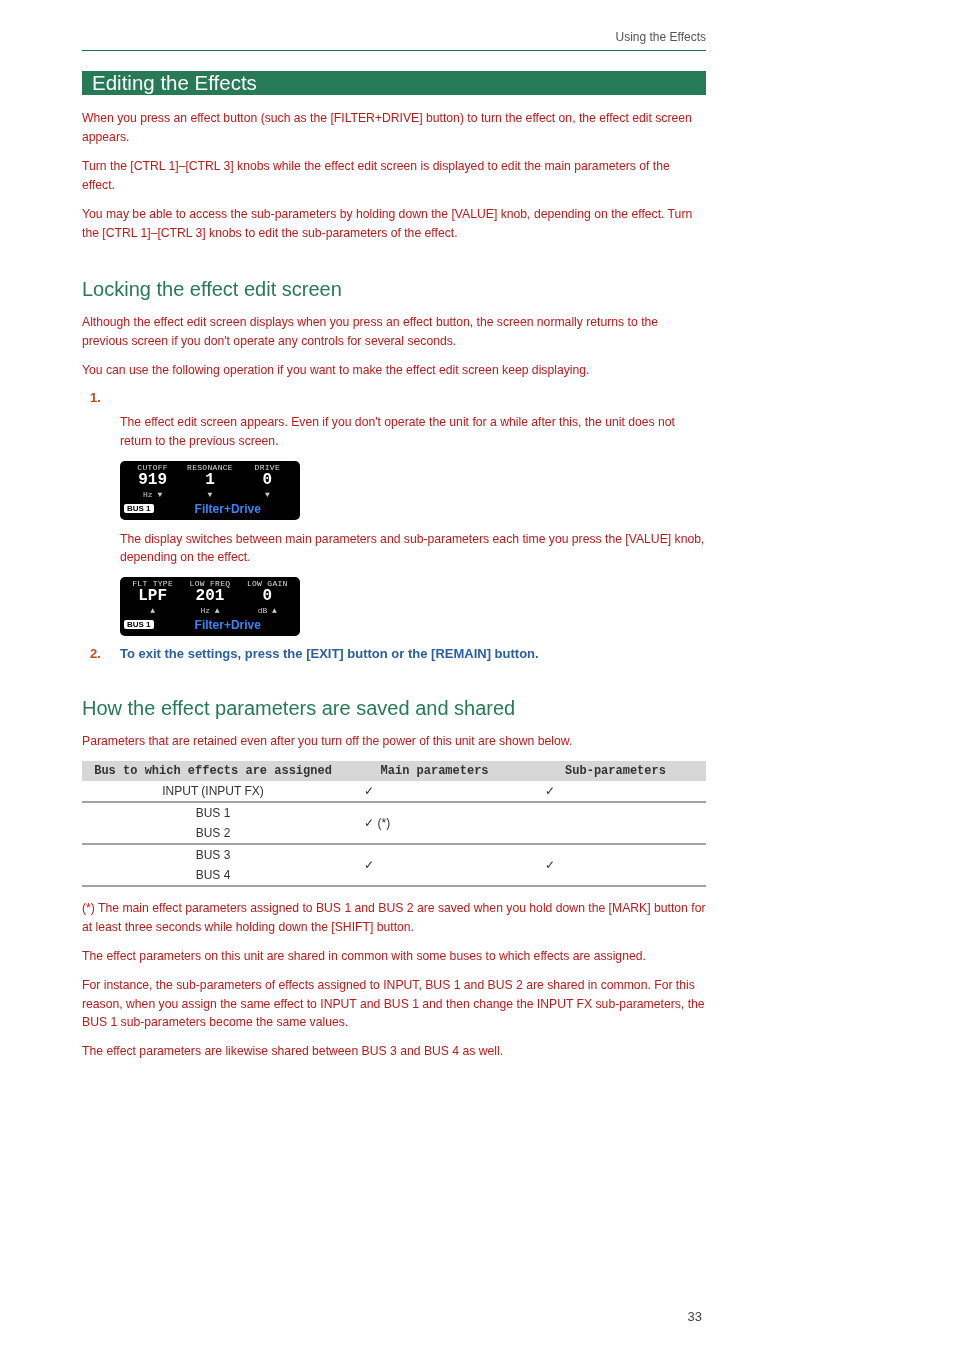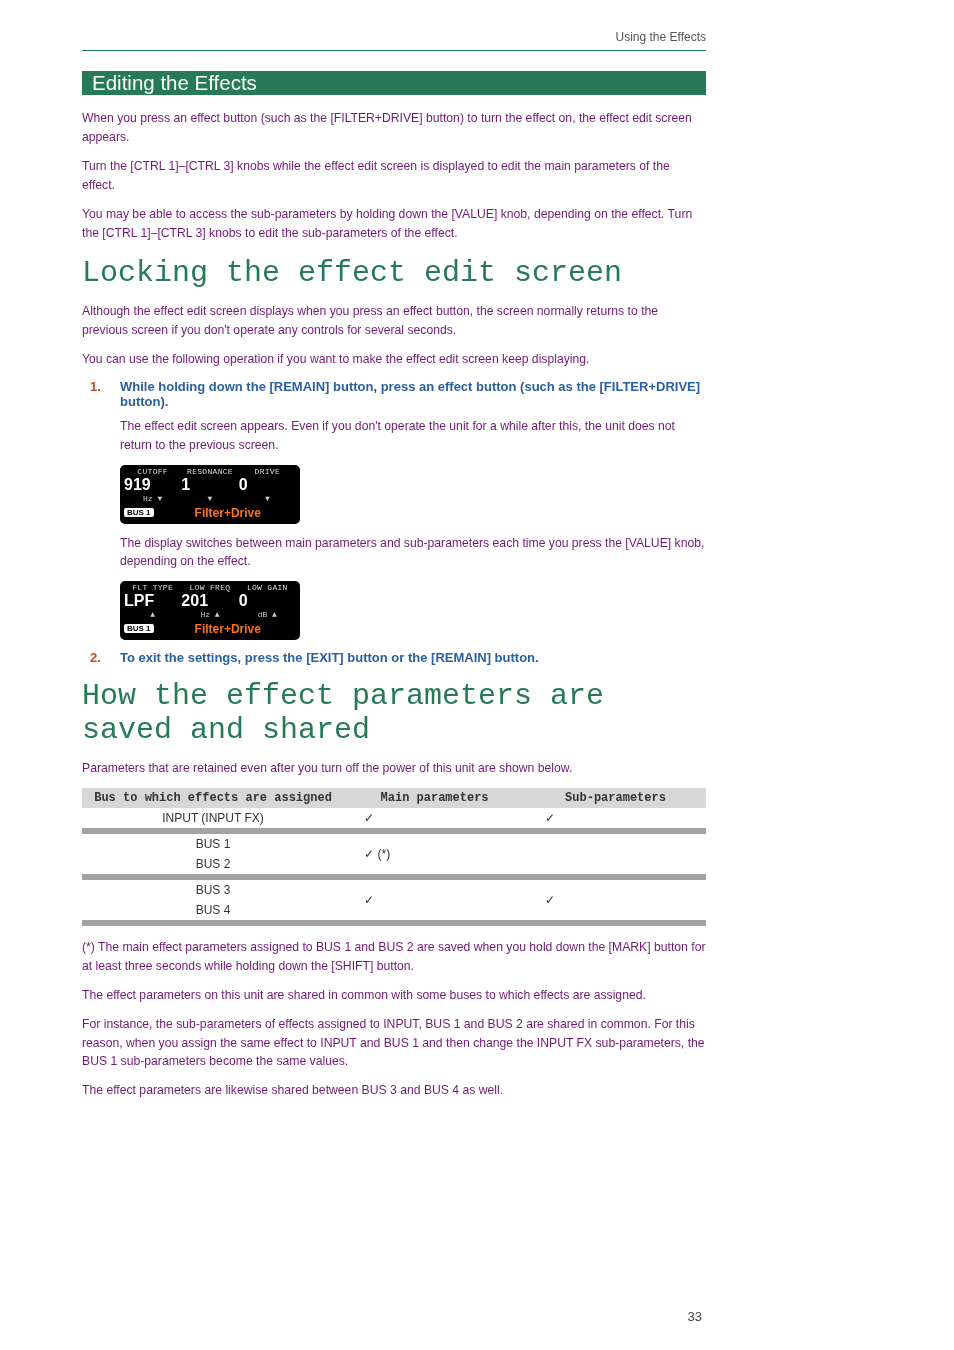--- a/index.html
+++ b/index.html
@@ -1,39 +1,39 @@
 <!DOCTYPE html>
 <html><head>
 <meta charset="utf-8">
 <style>
   * { box-sizing: border-box; margin: 0; padding: 0; }
   html, body { width: 954px; background: #fff; font-family: "Segoe UI", "Helvetica Neue", Arial, sans-serif; color: #333; }
   .page { width: 778px; min-height: 1350px; position: relative; padding: 30px 72px 40px 82px; }
   .running-head { text-align: right; font-size: 12px; color: #555; margin-bottom: 6px; }
   .rule-top { border-top: 1.5px solid #1a7a54; margin-bottom: 20px; }
   .h1-bar { background: #1f7a54; background: #267a56; color: #fff; font-size: 20.5px; font-weight: 400; padding: 0 10px; margin-bottom: 14px; }
-  .body-p { font-size: 12.2px; line-height: 1.55; color: #701a75; margin-bottom: 10px; }
-  .h2 { color: #267a56; font-size: 30px; font-weight: 400; margin-top: 14px; margin-bottom: 12px; font-family: Liberation Mono, monospace; }
+  .body-p { font-size: 12.2px; line-height: 1.55; color: #b91c1c; margin-bottom: 10px; }
+  .h2 { color: #267a56; font-size: 20px; font-weight: 400; margin-top: 36px; margin-bottom: 12px; }
   .step { display: flex; gap: 14px; margin: 8px 0 8px 8px; }
   .step-num { color: #c74a1f; font-weight: 700; font-size: 13px; min-width: 16px; }
   .step-text { color: #2a5fa0; font-weight: 700; font-size: 13px; }
   .indent { margin-left: 38px; margin-top: 8px; }
   .indent .body-p { font-size: 12.2px; }
   .lcd { width: 180px; background: #000; color: #fff; border-radius: 5px; padding: 2px 4px 4px 4px; margin: 6px 0 10px 0; }
   .lcd-row { display: flex; justify-content: space-between; }
   .lcd-label { font-family: "Courier New", monospace; font-size: 8px; letter-spacing: 0.3px; color: #ddd; text-align: center; flex: 1; }
-  .lcd-val { font-family: Liberation Sans, sans-serif; font-weight: 900; font-size: 16px; flex: 1; text-align: left; line-height: 1.1; }
+  .lcd-val { font-family: Liberation Mono, monospace; font-weight: 900; font-size: 16px; flex: 1; text-align: center; line-height: 1.1; }
   .lcd-sub { font-family: "Courier New", monospace; font-size: 8px; color: #ccc; flex: 1; text-align: center; }
   .lcd-bottom { display: flex; align-items: center; gap: 6px; margin-top: 3px; }
   .lcd-bus { background: #fff; color: #000; font-family: Arial, sans-serif; font-weight: 700; font-size: 8px; padding: 0 3px; border-radius: 2px; }
-  .lcd-title { font-family: Arial, sans-serif; font-weight: 900; font-size: 12px; color: #f97316; flex: 1; text-align: center; }
+  .lcd-title { font-family: Arial, sans-serif; font-weight: 900; font-size: 12px; color: #3b82f6; flex: 1; text-align: center; }
   table.param { width: 100%; border-collapse: collapse; font-size: 12px; margin: 6px 0 12px 0; }
   table.param th { background: #d7d7d7; font-weight: 700; text-align: center; padding: 3px 4px; border: 0; font-family: Liberation Mono, monospace; }
   table.param td { padding: 3px 4px; border: 0; text-align: center; }
-  table.param tr.data { border-bottom: 6px solid #a3a3a3; }
+  table.param tr.data { border-bottom: 2px solid #a3a3a3; }
   table.param td.bus { text-align: center; }
   table.param td.mark { text-align: left; padding-left: 20px; }
   .page-num { position: absolute; bottom: 26px; right: 76px; font-size: 13px; color: #444; }
 </style>
 </head>
 <body>
 <div class="page">
 
 <div class="running-head">Using the Effects</div>
 <div class="rule-top"></div>
@@ -44,21 +44,20 @@
 <p class="body-p">Turn the [CTRL 1]–[CTRL 3] knobs while the effect edit screen is displayed to edit the main parameters of the effect.</p>
 <p class="body-p">You may be able to access the sub-parameters by holding down the [VALUE] knob, depending on the effect. Turn the [CTRL 1]–[CTRL 3] knobs to edit the sub-parameters of the effect.</p>
 
 <h2 class="h2">Locking the effect edit screen</h2>
 
 <p class="body-p">Although the effect edit screen displays when you press an effect button, the screen normally returns to the previous screen if you don't operate any controls for several seconds.</p>
 <p class="body-p">You can use the following operation if you want to make the effect edit screen keep displaying.</p>
 
 <div class="step">
   <div class="step-num">1.</div>
-  <div class="step-text">While holding down the [REMAIN] button, press an effect button (such as the [FILTER+DRIVE] button).</div>
 </div>
 
 <div class="indent">
   <p class="body-p">The effect edit screen appears. Even if you don't operate the unit for a while after this, the unit does not return to the previous screen.</p>
 
   <div class="lcd">
     <div class="lcd-row">
       <div class="lcd-label">CUTOFF</div>
       <div class="lcd-label">RESONANCE</div>
       <div class="lcd-label">DRIVE</div>

